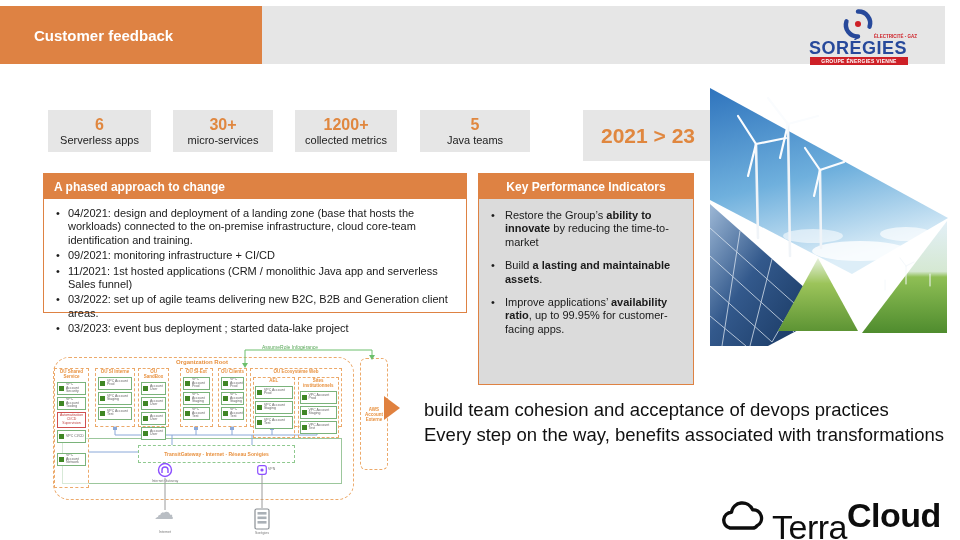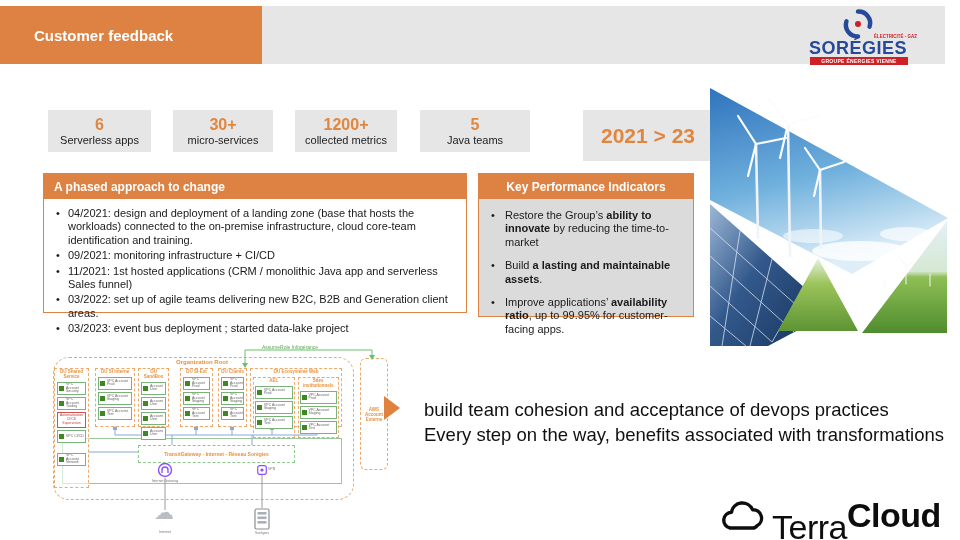--- a/index.html
+++ b/index.html
@@ -22,21 +22,21 @@
         align-items:center;justify-content:center;}
   .stat .v{color:#e0873f;font-weight:bold;font-size:16px;line-height:1.1;}
   .stat .l{color:#222;font-size:11px;}
   .stat1{left:48px;width:103px;} .stat2{left:173px;width:100px;}
   .stat3{left:295px;width:102px;} .stat4{left:420px;width:110px;}
   .period{position:absolute;left:583px;top:110px;width:130px;height:51px;background:#e6e6e6;
           display:flex;align-items:center;justify-content:center;color:#e0873f;font-weight:bold;font-size:21px;}
   
   .pbox{position:absolute;left:43px;top:173px;width:424px;height:140px;border:1.5px solid #de8243;
         box-sizing:border-box;background:#fff;}
-  .kbox{position:absolute;left:478px;top:173px;width:216px;height:144px;border:1.5px solid #de8243;
+  .kbox{position:absolute;left:478px;top:173px;width:216px;height:212px;border:1.5px solid #de8243;
         box-sizing:border-box;background:#dbdbdb;}
   .boxhdr{background:#de8243;color:#fff;font-weight:bold;font-size:12px;height:25px;
           display:flex;align-items:center;padding:0 10px;box-sizing:border-box;}
   .kbox .boxhdr{justify-content:center;}
   .blist{margin:8px 6px 0 8px;padding:0;list-style:none;font-size:11px;line-height:1.22;}
   .blist li{position:relative;padding-left:16px;margin-bottom:2px;}
   .blist li::before{content:"•";position:absolute;left:4px;top:0;}
   .kbox .blist{margin:10px 8px 0 6px;}
   .kbox .blist li{margin-bottom:10px;padding-left:20px;}
   .kbox .blist li::before{left:6px;}

